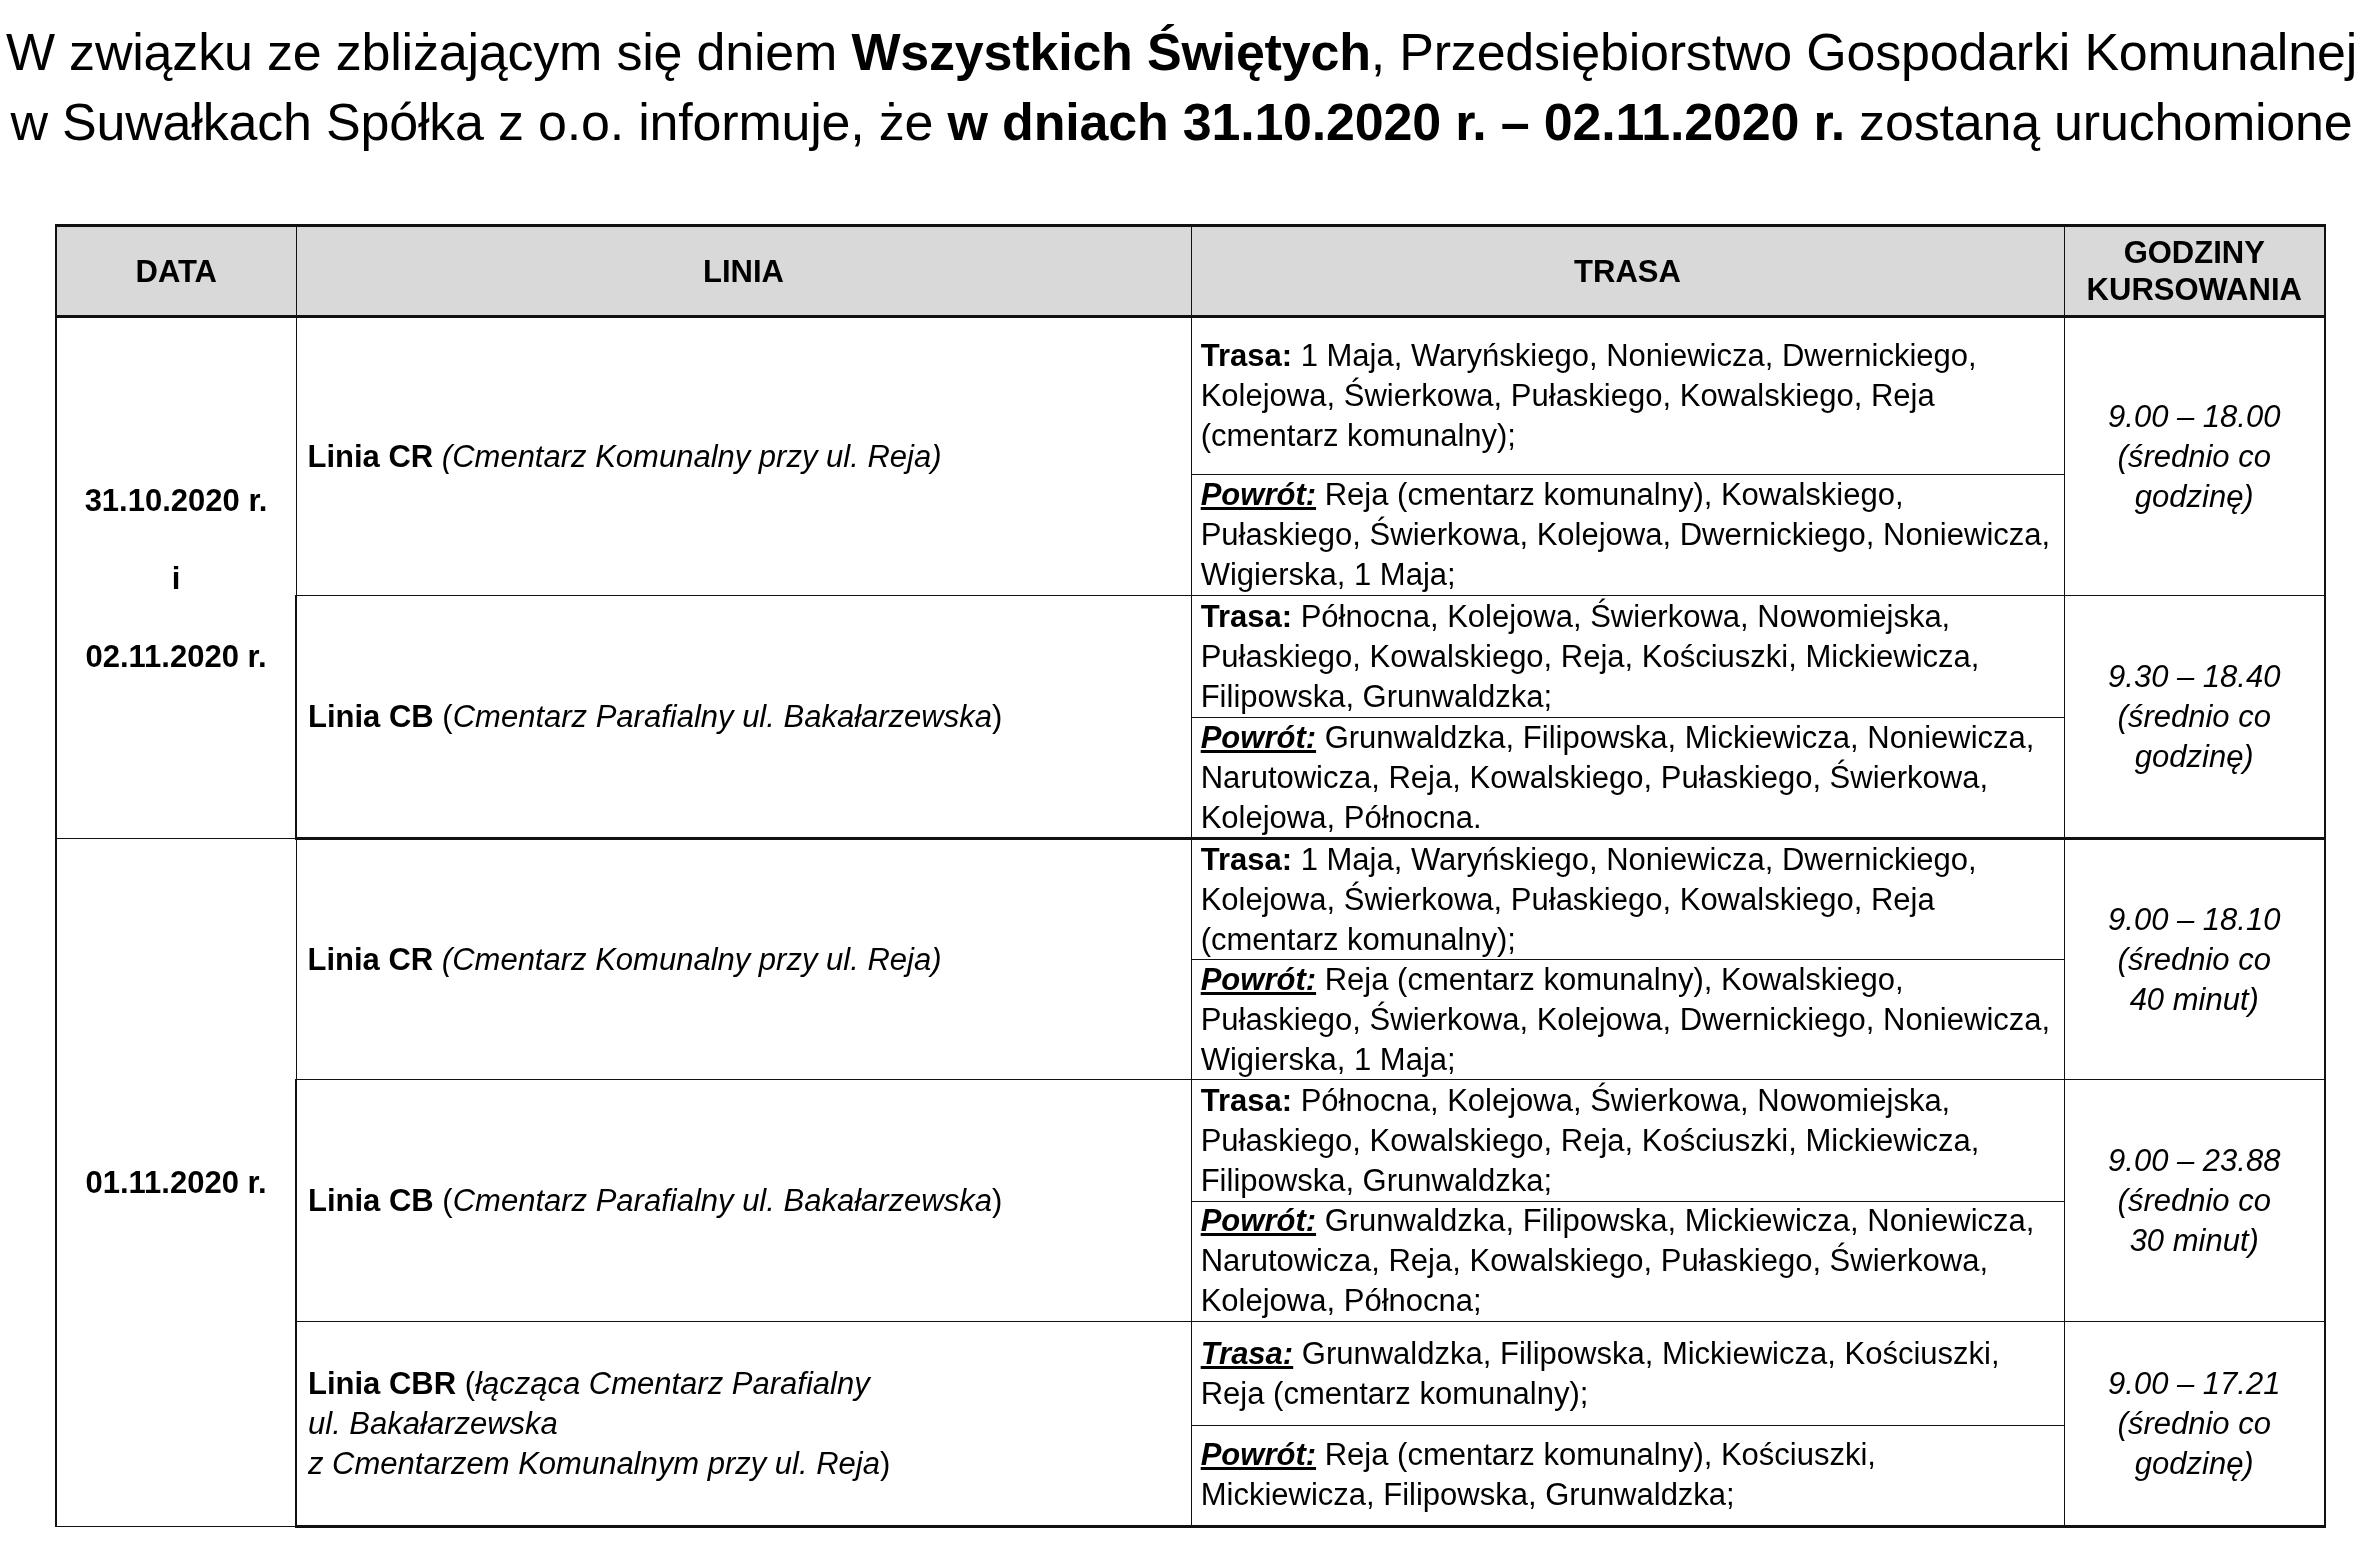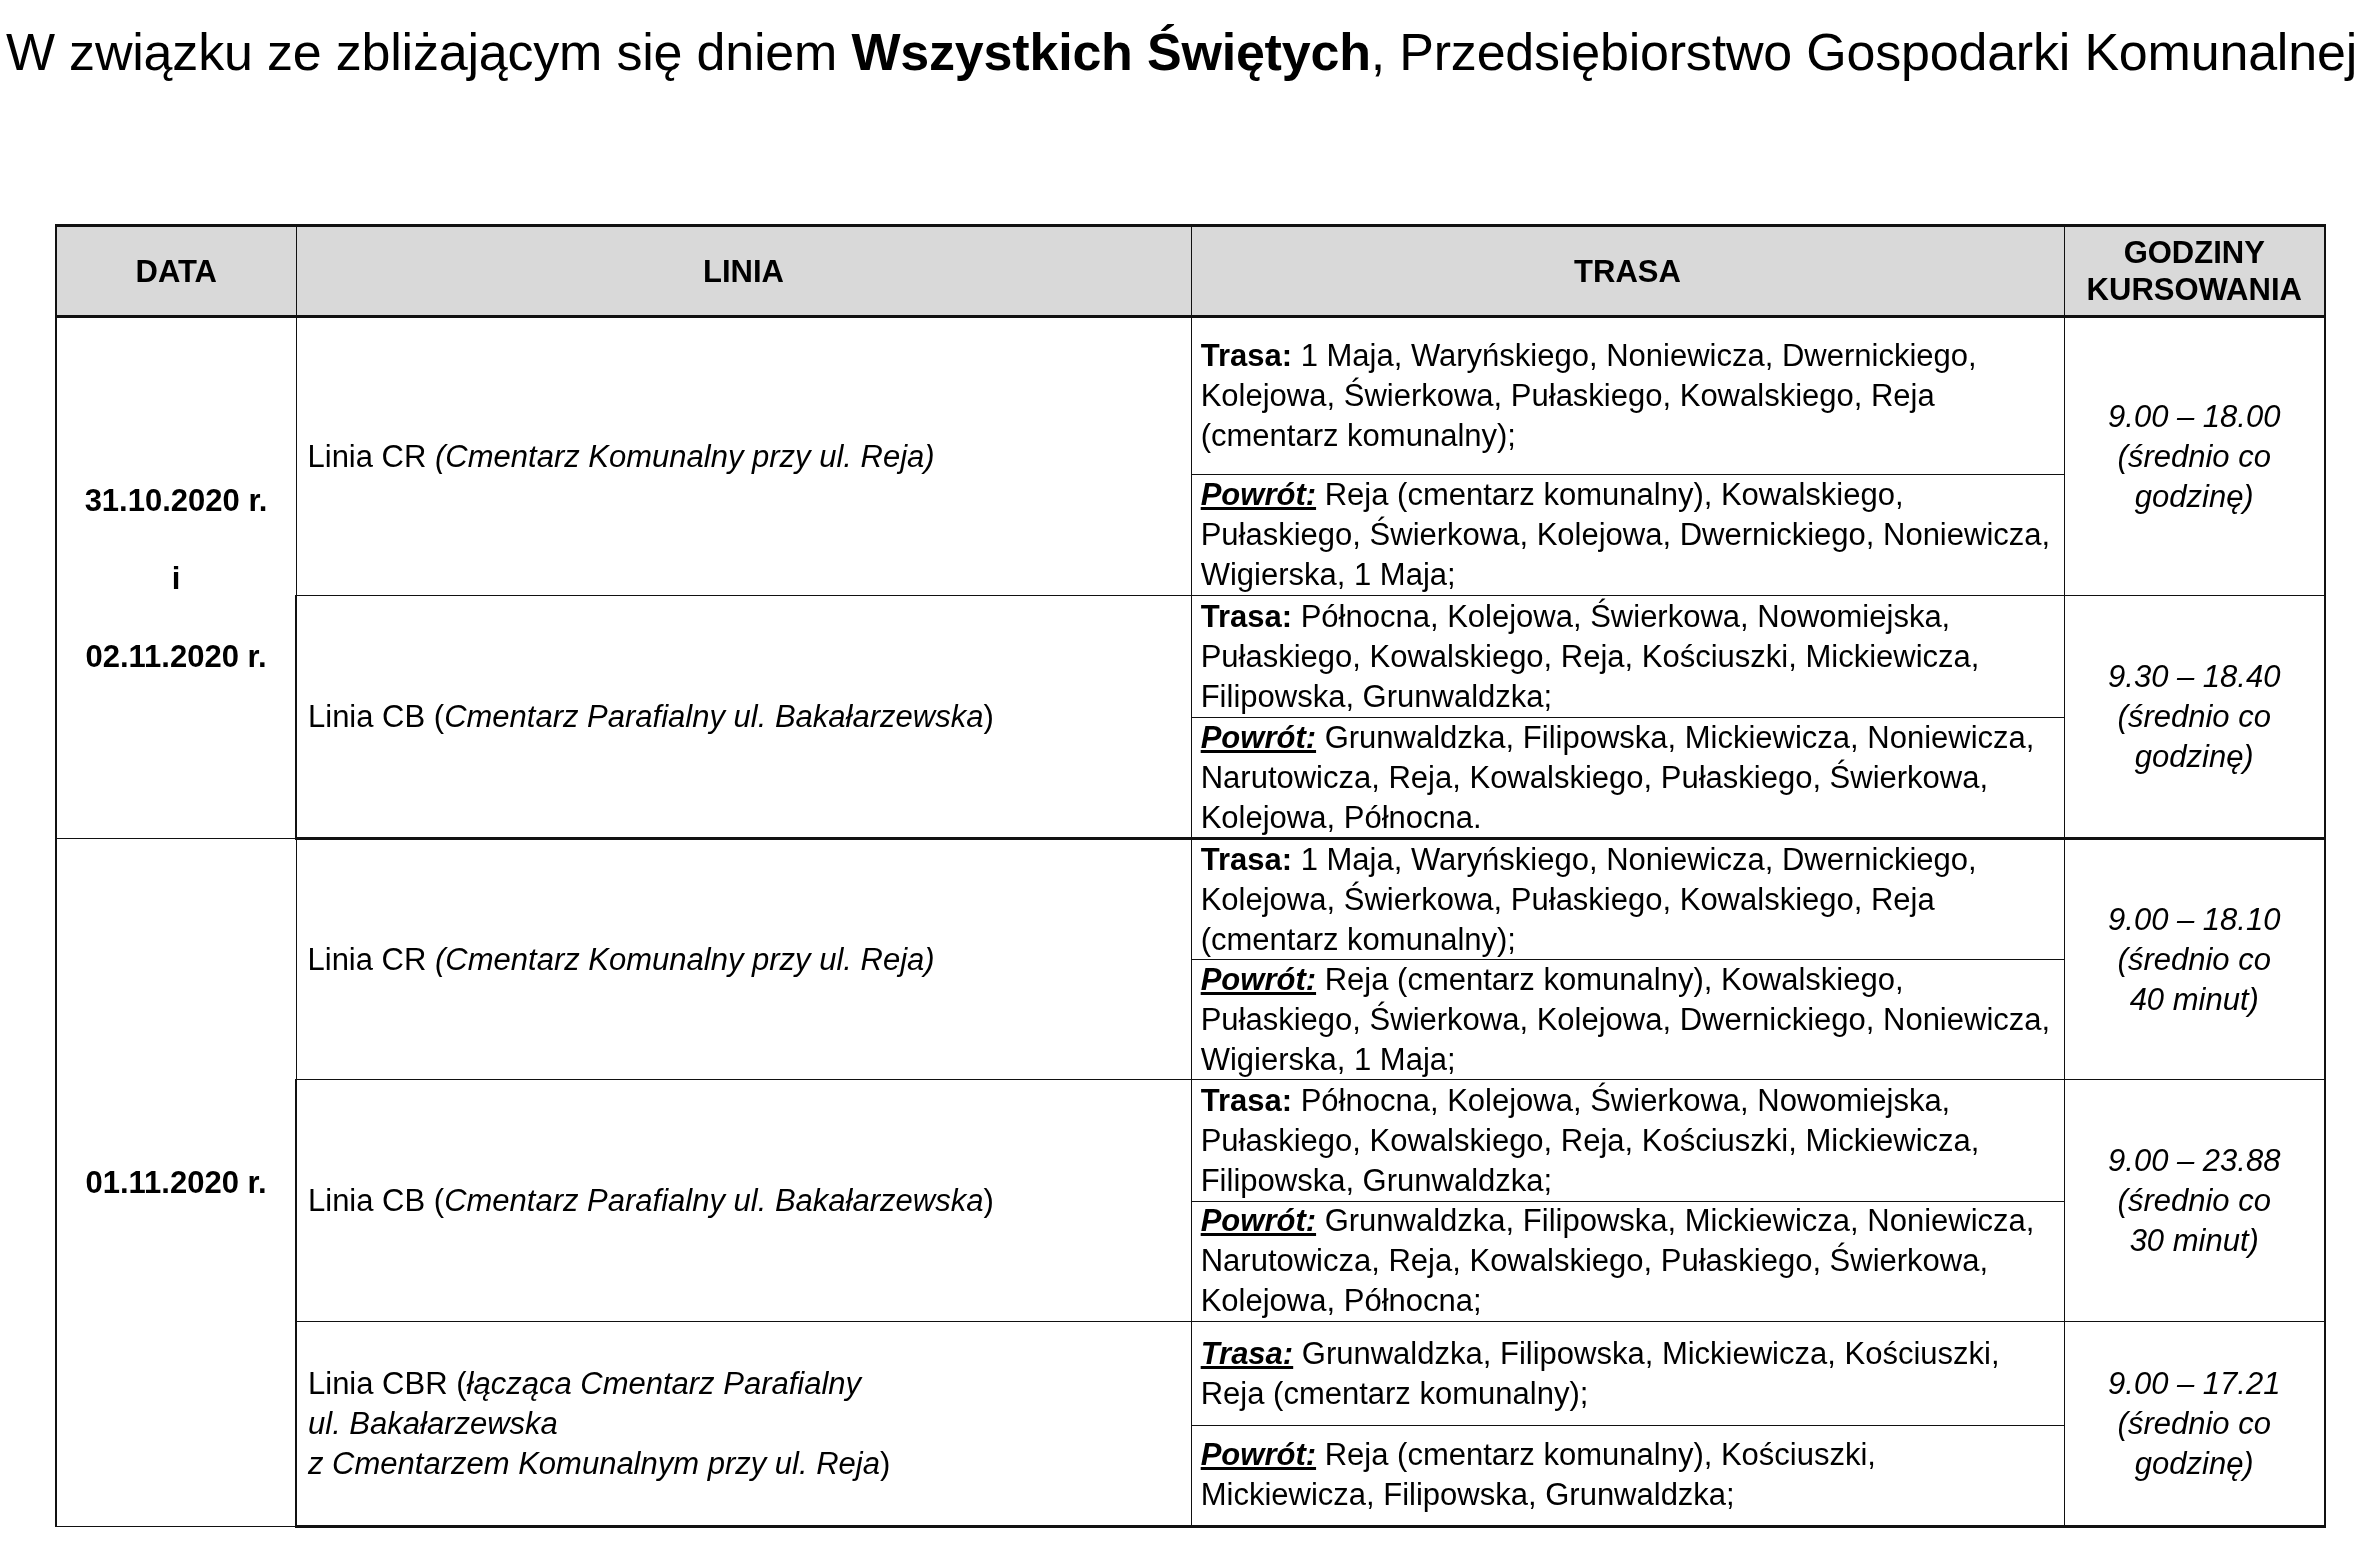--- a/index.html
+++ b/index.html
@@ -25,21 +25,21 @@
   table.sched th {
     background: #d9d9d9; font-weight: bold; font-size: 31px; line-height: 37px;
     text-align: center; height: 88px; border-top: 3.7px solid #111; border-bottom: 3.7px solid #111;
   }
   table.sched tr.grp-end > td { border-bottom: 3.7px solid #111; }
   table.sched td.date {
     text-align: center; font-weight: bold; font-size: 31px; line-height: 39px; margin-top: 44px;
   }
   .date .d { display: block; }
   td.linia { padding-left: 11px !important; font-size: 31px; line-height: 40px; }
-  .linia .lname { font-weight: normal; }
+  .linia .lname { font-weight: bold; }
   .linia .ldesc { font-style: italic; }
   .linia .paren { font-style: normal; }
   td.trasa { padding: 0 !important; }
   .leg {
     padding: 0 9.2px; font-size: 31px; line-height: 40px; box-sizing: border-box;
     display: flex; flex-direction: column; justify-content: center;
   }
   .leg + .leg { border-top: 1.8px solid #111; }
   .leg .lbl { font-weight: bold; margin-top: 25px; }
   .leg .lbl.ul { font-style: italic; text-decoration: underline; }
@@ -47,20 +47,21 @@
   td.hours .h { display: block; }
   table.sched tr:last-child > td { border-bottom: 3.7px solid #111; }
   table.sched td:first-child, table.sched th:first-child { border-left: 2.8px solid #111; }
   table.sched td:last-child, table.sched th:last-child { border-right: 2.8px solid #111; }
 </style>
 </head>
 <body>
 
 <div class="intro">
   <span class="line"><span>W związku ze zbliżającym się dniem </span><b>Wszystkich Świętych</b><span>, Przedsiębiorstwo Gospodarki Komunalnej</span></span>
+  <span class="line"><span>w Suwałkach Spółka z o.o. informuje, że </span><b>w dniach 31.10.2020 r. – 02.11.2020 r.</b><span> zostaną uruchomione</span></span>
 </div>
 
 <table class="sched">
   <colgroup>
     <col style="width:240px">
     <col style="width:895px">
     <col style="width:873px">
     <col style="width:261px">
   </colgroup>
   <thead>

